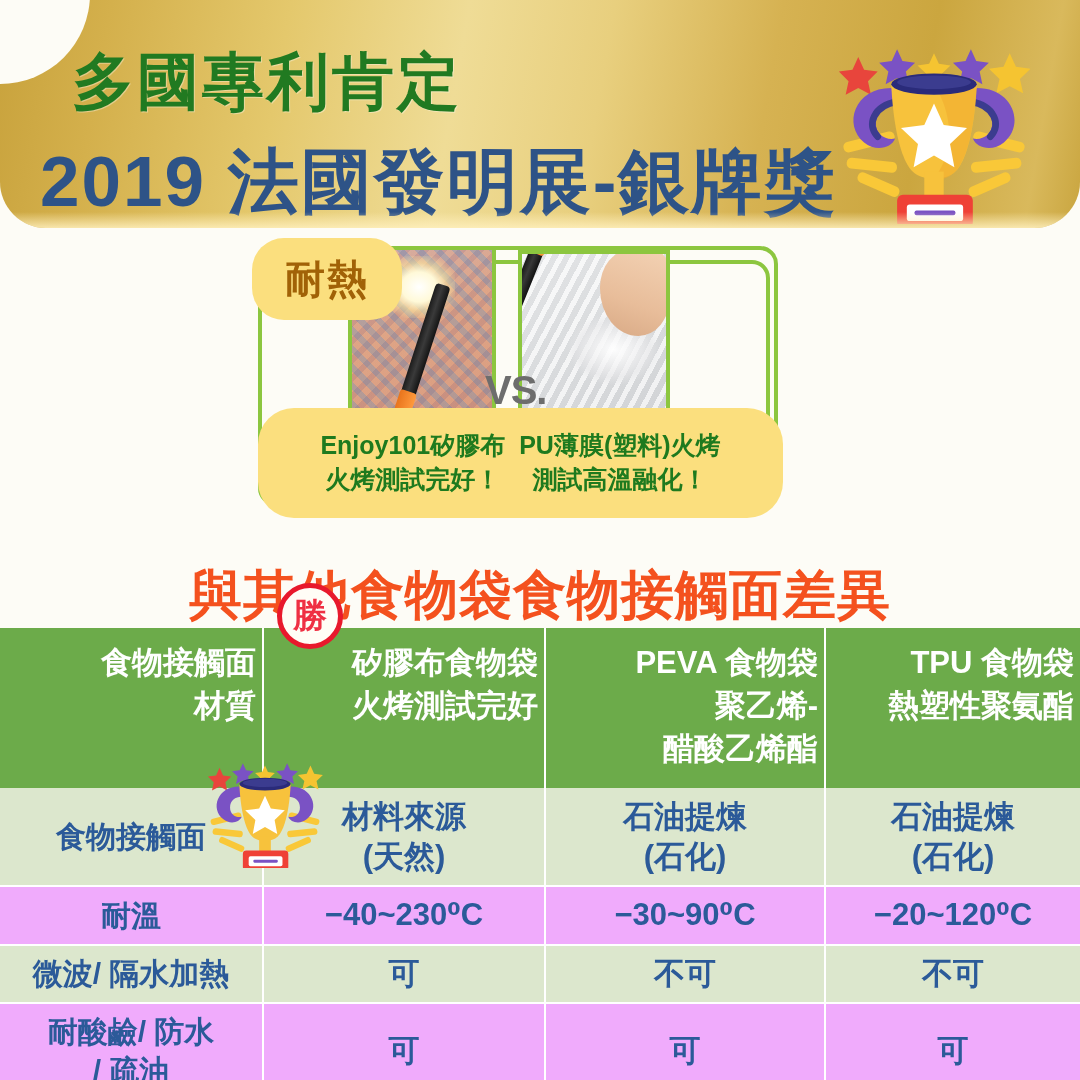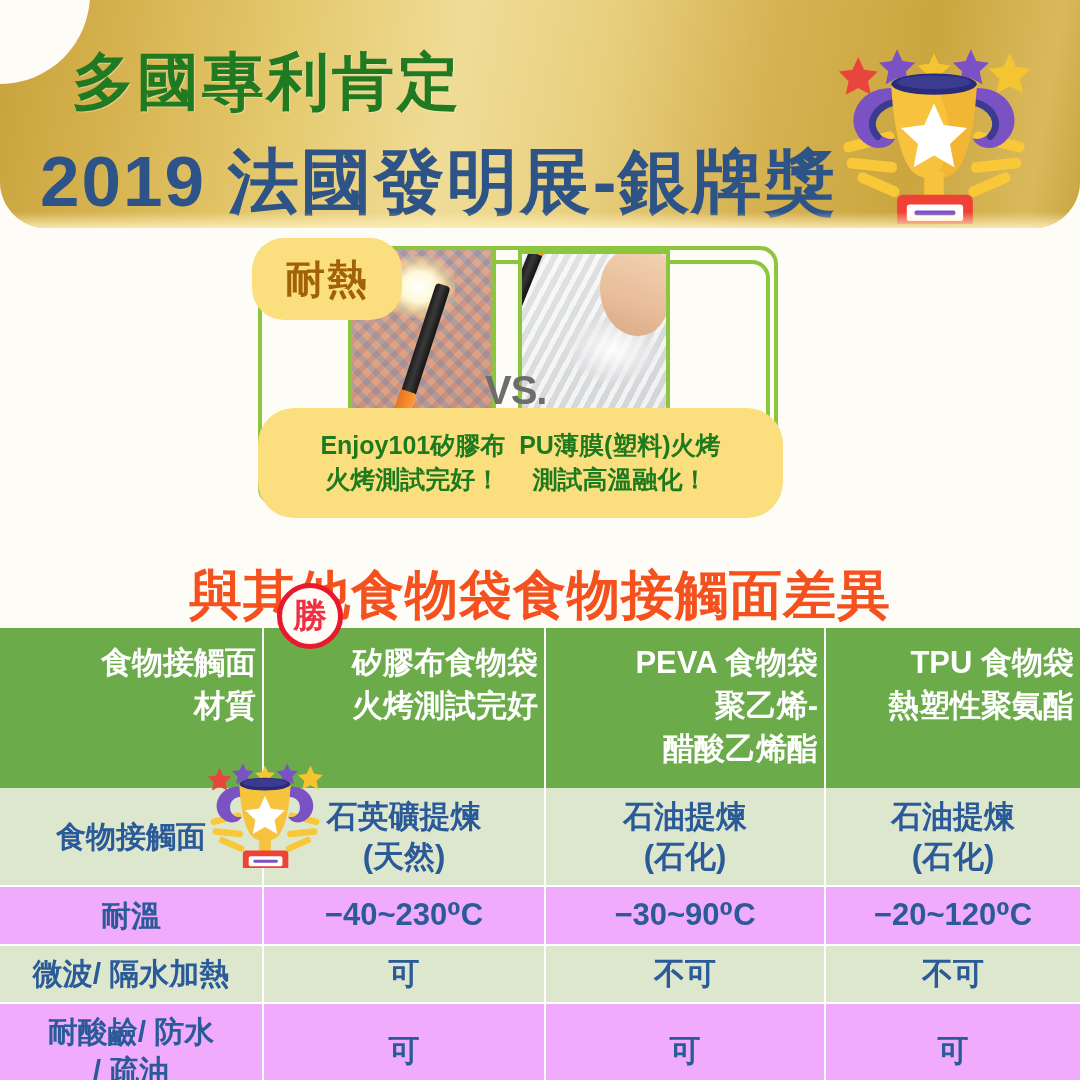--- a/index.html
+++ b/index.html
@@ -296,21 +296,21 @@
             <div>熱塑性聚氨酯</div>
           </th>
         </tr>
       </thead>
       <tbody>
         <tr class="shade r1">
           <td class="label">
             <div>食物接觸面</div>
           </td>
           <td>
-            <div>石英礦提煉</div>
+            <div>材料來源</div>
             <div>(天然)</div>
           </td>
           <td>
             <div>石油提煉</div>
             <div>(石化)</div>
           </td>
           <td>
             <div>石油提煉</div>
             <div>(石化)</div>
           </td>

